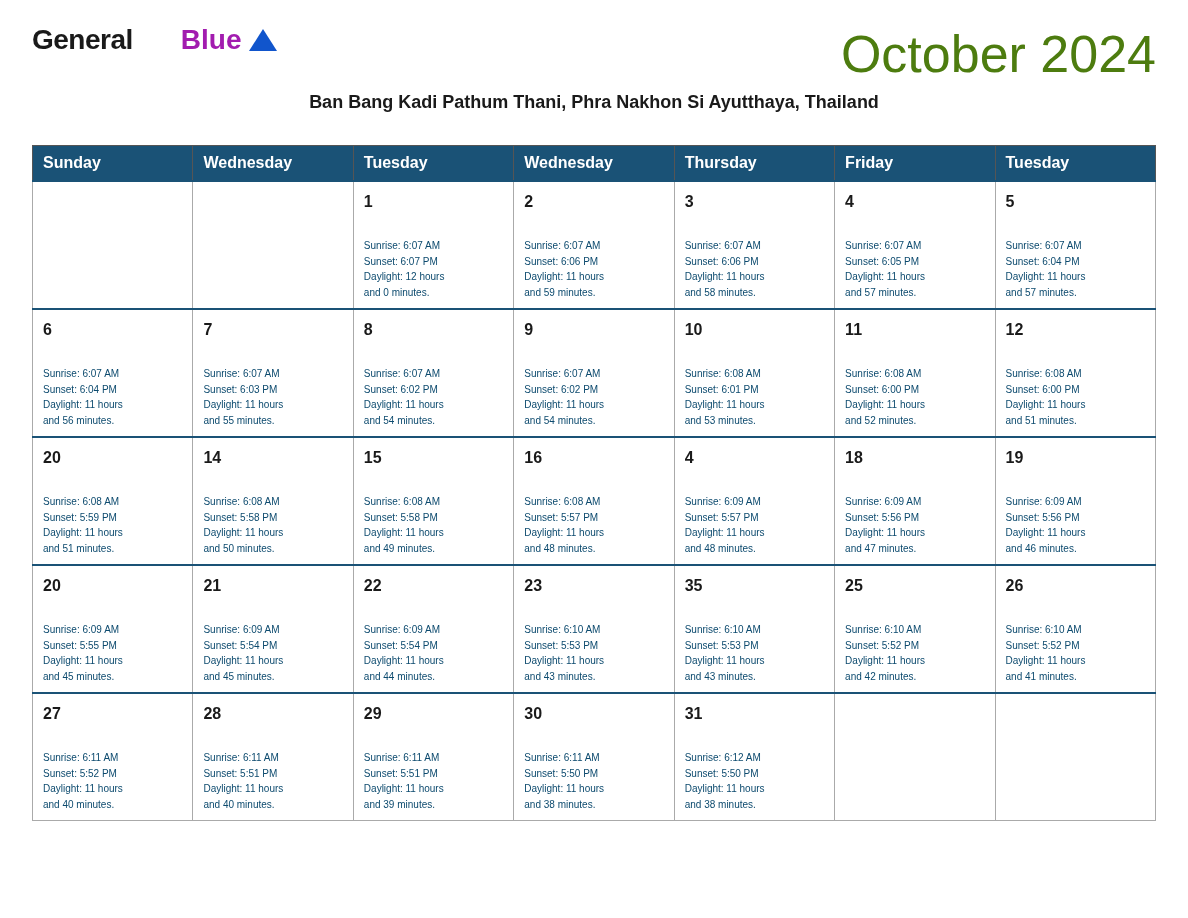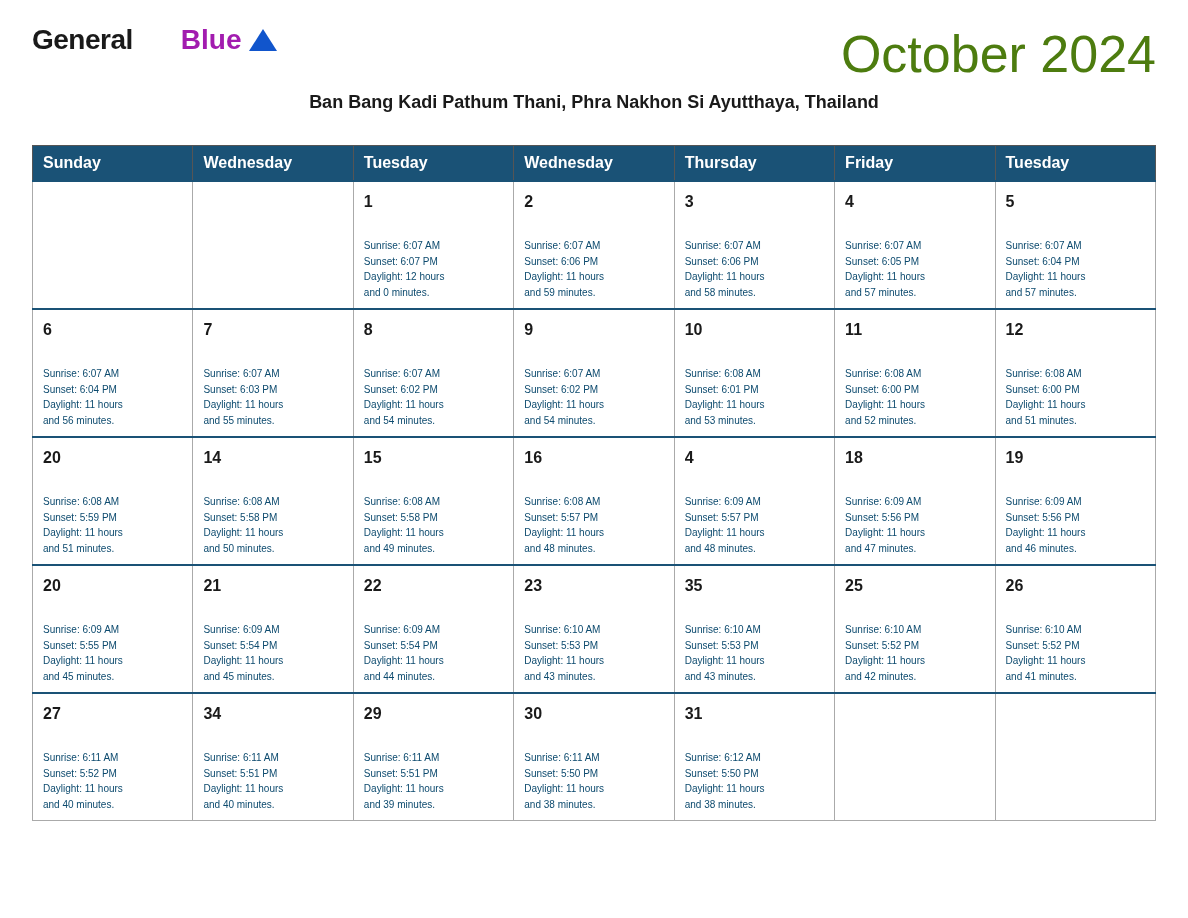--- a/index.html
+++ b/index.html
@@ -328,21 +328,21 @@
       </tr>
       <tr>
         <td>
           <span class="day-number">27</span>
           <div class="day-info" style="white-space: pre-line;">Sunrise: 6:11 AM
 Sunset: 5:52 PM
 Daylight: 11 hours
 and 40 minutes.</div>
         </td>
         <td>
-          <span class="day-number">34</span>
+          <span class="day-number">28</span>
           <div class="day-info" style="white-space: pre-line;">Sunrise: 6:11 AM
 Sunset: 5:51 PM
 Daylight: 11 hours
 and 40 minutes.</div>
         </td>
         <td>
           <span class="day-number">29</span>
           <div class="day-info" style="white-space: pre-line;">Sunrise: 6:11 AM
 Sunset: 5:51 PM
 Daylight: 11 hours

